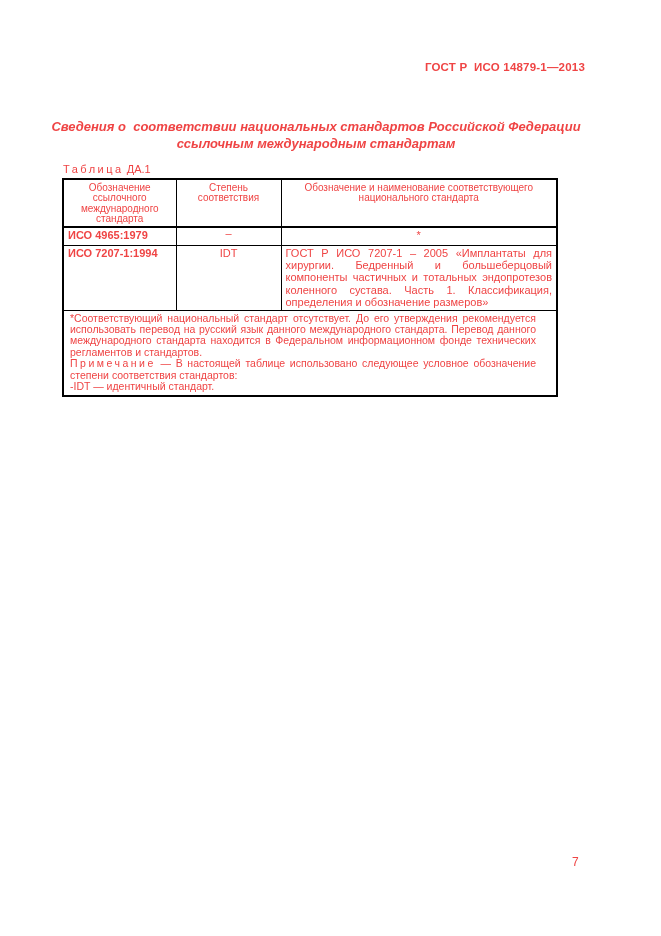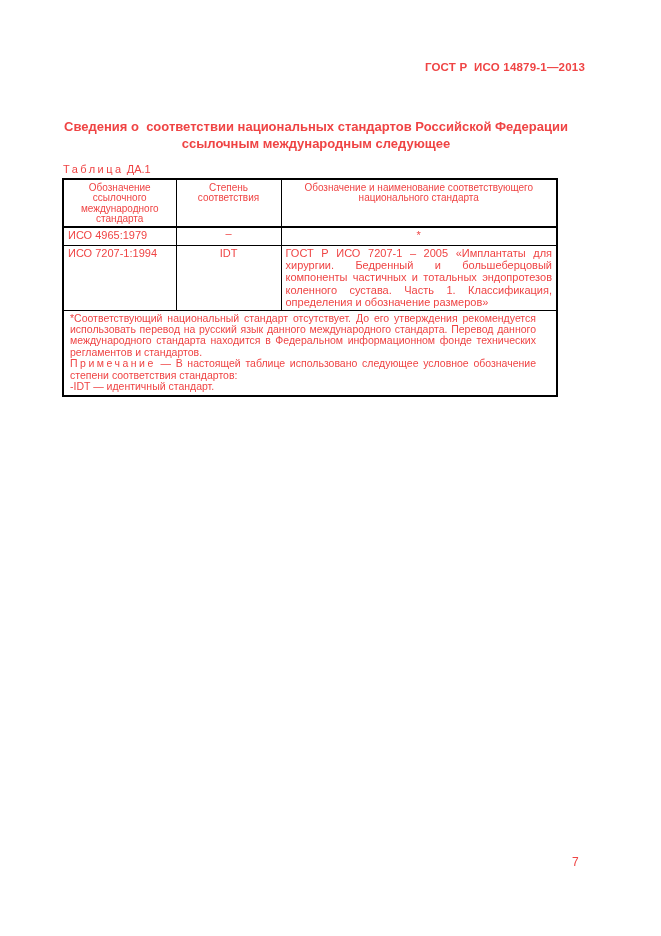--- a/index.html
+++ b/index.html
@@ -37,21 +37,21 @@
   .doc-title {
     position: absolute;
     top: 119px;
     left: 0;
     width: 632px;
     text-align: center;
     font-size: 13px;
     font-weight: bold;
     line-height: 16.5px;
   }
-  .doc-title div { white-space: pre; }
+  .doc-title div { white-space: pre; font-style: italic; }
   .table-caption {
     position: absolute;
     top: 163px;
     left: 63px;
     font-size: 11px;
     white-space: pre;
   }
   .spaced-word { letter-spacing: 2.5px; }
   table.std-table {
     position: absolute;
@@ -75,21 +75,21 @@
     border-bottom: 2px solid #000;
     height: 40px;
     font-size: 10px;
     line-height: 10.4px;
     text-align: center;
     padding-top: 3px;
     margin-left: 44px;
   }
   tr.data-row-1 td { height: 15px; }
   tr.data-row-2 td { height: 61px; margin-left: 31px; }
-  td.cell-left { text-align: left; padding-left: 6px; }
+  td.cell-left { text-align: left; padding-left: 6px; font-weight: bold; }
   td.cell-center { text-align: center; }
   td.cell-dash { text-align: center; vertical-align: bottom; line-height: 8px; }
   td.cell-justify {
     text-align: justify;
     text-align-last: left;
     line-height: 12.4px;
     padding: 1px 5px 1px 6px;
   }
   tr.foot-row td {
     border-top: 1px solid #000;
@@ -113,21 +113,21 @@
 </head>
 <body>
 
 <div class="page">
 
   <div class="doc-number">ГОСТ Р  ИСО 14879-1—2013</div>
 
 
   <div class="doc-title">
     <div>Сведения о  соответствии национальных стандартов Российской Федерации</div>
-    <div>ссылочным международным следующее</div>
+    <div>ссылочным международным стандартам</div>
   </div>
 
   <div class="table-caption"><span class="spaced-word">Таблица</span><span> ДА.1</span></div>
 
   <table class="std-table">
     <colgroup>
       <col class="c1">
         <col class="c2">
         <col class="c3">
     </colgroup>

